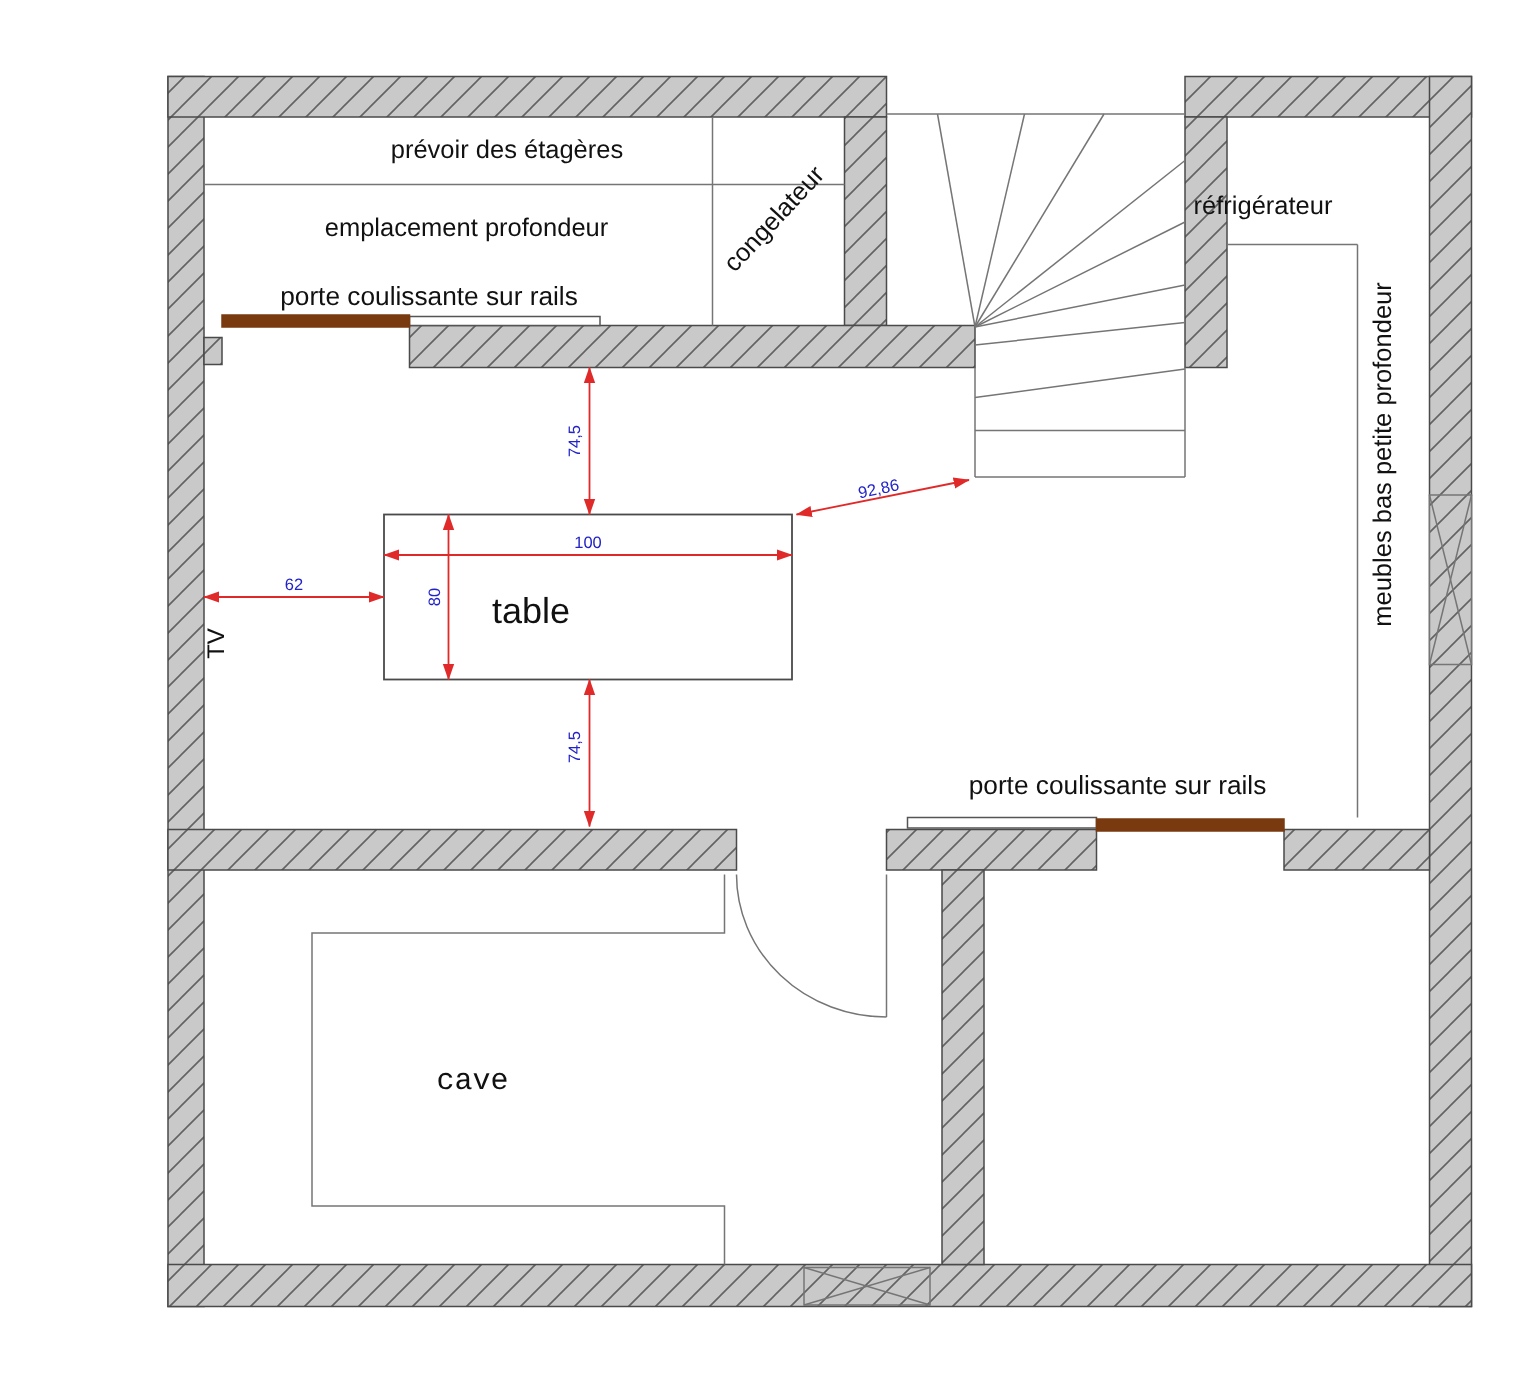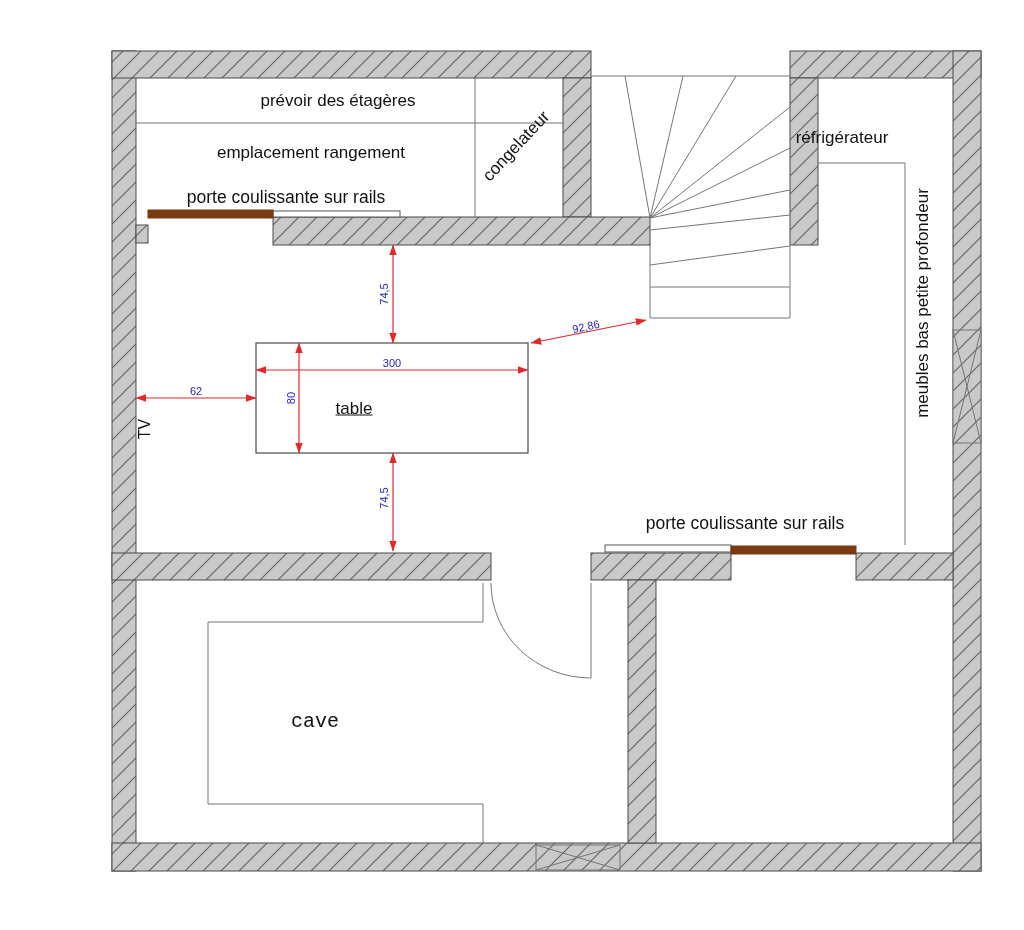--- a/index.html
+++ b/index.html
@@ -28,21 +28,21 @@
   .slidedoor{fill:var(--door-brown);stroke:var(--door-brown);}
   .dim{stroke:var(--dimension-red);stroke-width:1.2;fill:none;}
   .hatchbg{fill:var(--wall-fill);}
   .hatchline{stroke:var(--wall-hatch);stroke-width:1.1;}
   .lbl{
     position:absolute;transform:translate(-50%,-50%);
     white-space:nowrap;color:var(--label-color);
     font-size:17px;line-height:1;
   }
   .lbl.big{font-size:20px;}
-  .lbl.mid{font-size:17px;text-decoration:underline;}
+  .lbl.mid{font-size:24px;}
   .lbl.rot-90{transform:translate(-50%,-50%) rotate(-90deg);}
   .lbl.rot-diag{transform:translate(-50%,-50%) rotate(-47deg);}
   .dimtxt{
     position:absolute;transform:translate(-50%,-50%);
     white-space:nowrap;color:var(--dimension-blue);
     font-size:11px;line-height:1;
   }
   .dimtxt.rot-90{transform:translate(-50%,-50%) rotate(-90deg);}
   .dimtxt.rot-tilt{transform:translate(-50%,-50%) rotate(-12deg);}
 </style>
@@ -129,30 +129,30 @@
       <line class="dim" marker-start="url(#arr)" marker-end="url(#arr)" x1="345" y1="245" x2="345" y2="343"></line>
       <line class="dim" marker-start="url(#arr)" marker-end="url(#arr)" x1="345" y1="453" x2="345" y2="551"></line>
       <line class="dim" marker-start="url(#arr)" marker-end="url(#arr)" x1="208" y1="370" x2="480" y2="370"></line>
       <line class="dim" marker-start="url(#arr)" marker-end="url(#arr)" x1="251" y1="343" x2="251" y2="453"></line>
       <line class="dim" marker-start="url(#arr)" marker-end="url(#arr)" x1="88" y1="398" x2="208" y2="398"></line>
       <line class="dim" marker-start="url(#arr)" marker-end="url(#arr)" x1="483" y1="343" x2="598" y2="320"></line>
     </g>
   </svg>
 
   <div class="lbl" style="left:290px;top:100px;">prévoir des étagères</div>
-  <div class="lbl" style="left:263px;top:152px;">emplacement rangement</div>
+  <div class="lbl" style="left:263px;top:152px;">emplacement profondeur</div>
   <div class="lbl" style="left:238px;top:198px;font-size:17.5px;">porte coulissante sur rails</div>
   <div class="lbl rot-diag" style="left:468px;top:146px;">congelateur</div>
   <div class="lbl" style="left:794px;top:137px;">réfrigérateur</div>
   <div class="lbl rot-90" style="left:874px;top:303px;">meubles bas petite profondeur</div>
   <div class="lbl rot-90" style="left:97px;top:429px;font-size:16px;">TV</div>
   <div class="lbl mid" style="left:306px;top:408px;">table</div>
   <div class="lbl big" style="left:267px;top:722px;font-family:Liberation Mono, monospace;">cave</div>
   <div class="lbl" style="left:697px;top:524px;font-size:17.5px;">porte coulissante sur rails</div>
 
   <div class="dimtxt rot-90" style="left:336px;top:294px;">74,5</div>
   <div class="dimtxt rot-90" style="left:336px;top:498px;">74,5</div>
-  <div class="dimtxt" style="left:344px;top:363px;">300</div>
+  <div class="dimtxt" style="left:344px;top:363px;">100</div>
   <div class="dimtxt rot-90" style="left:243px;top:398px;">80</div>
   <div class="dimtxt" style="left:148px;top:391px;">62</div>
   <div class="dimtxt rot-tilt" style="left:538px;top:327px;">92,86</div>
 
 </div>
 
 </body></html>

